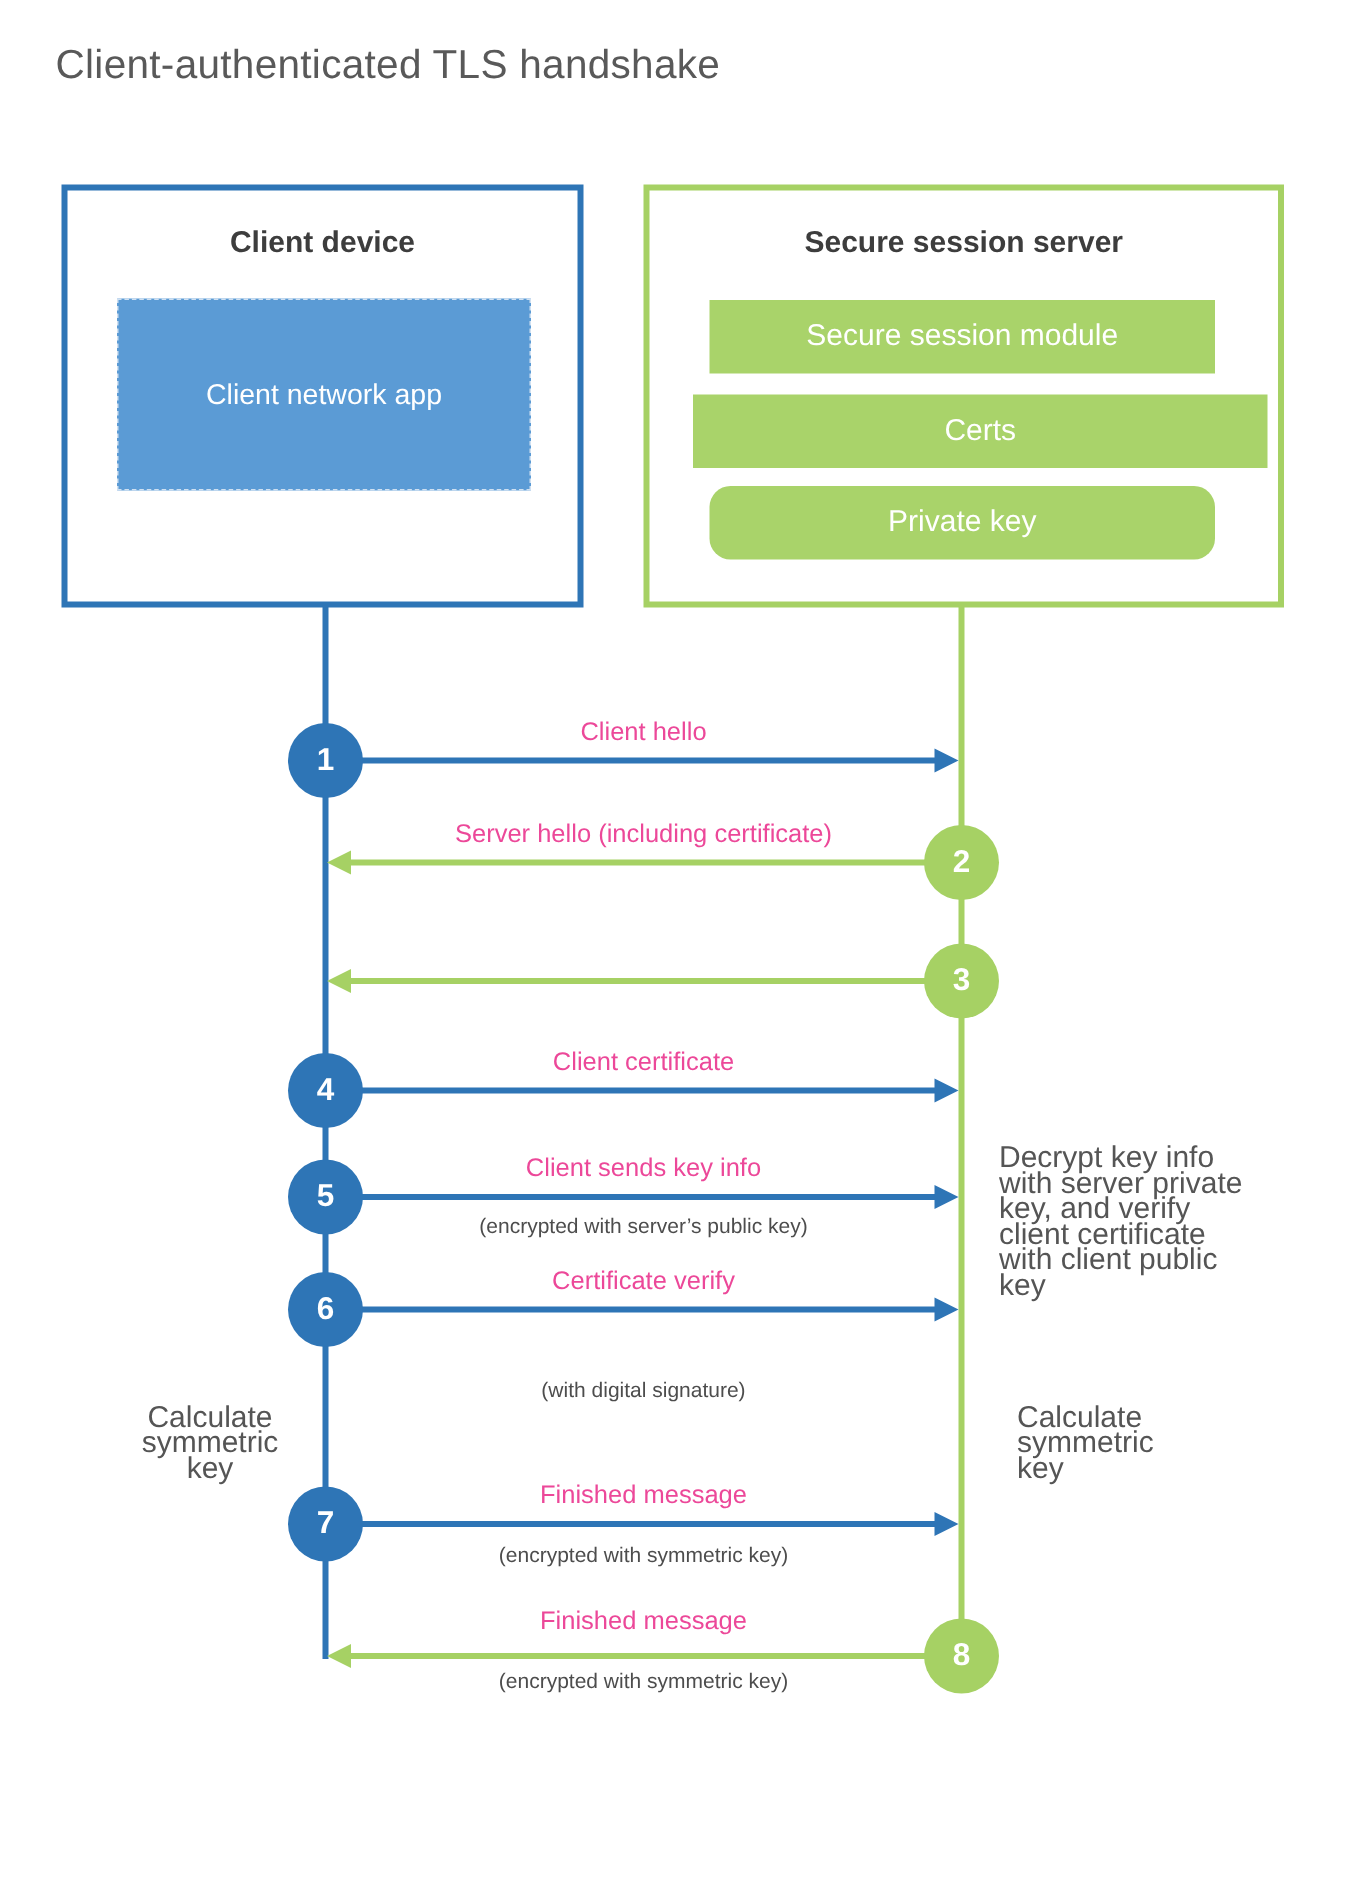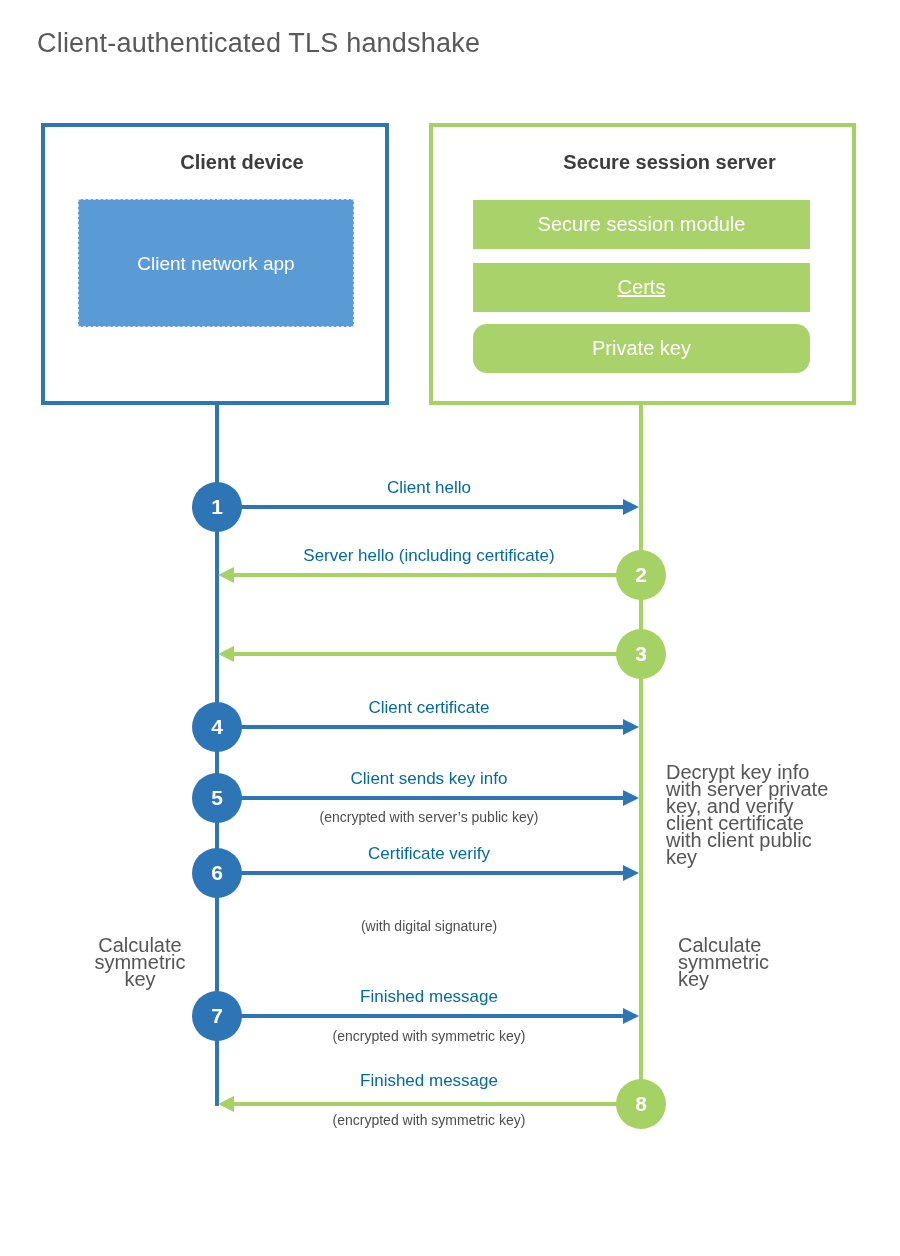--- a/index.html
+++ b/index.html
@@ -7,21 +7,21 @@
     position:relative;width:900px;height:1256px;background:#ffffff;
     font-family:"Liberation Sans","DejaVu Sans",sans-serif;overflow:hidden;
   }
   .abs{position:absolute;box-sizing:border-box;}
   
   .page-title{left:37px;top:28px;font-size:27px;color:#595959;letter-spacing:.2px;}
   
   .actor-box{border:4px solid;background:#fff;}
   .actor-box.blue{border-color:#2e75b6;}
   .actor-box.green{border-color:#a6d164;}
-  .actor-title{width:100%;text-align:center;font-size:20px;font-weight:bold;color:#3d3d3d;padding-left:27px;}
+  .actor-title{width:100%;text-align:center;font-size:20px;font-weight:bold;color:#3d3d3d;}
   .app-box{
     background:#5b9bd5;border:1px dashed #cfe0f1;
     display:flex;align-items:center;justify-content:center;
   }
   .app-box .app-text{width:170px;text-align:center;color:#ffffff;font-size:19px;line-height:27px;}
   .module-bar{
     background:#a9d36a;display:flex;align-items:center;justify-content:center;
     color:#ffffff;font-size:20px;
   }
   
@@ -43,21 +43,21 @@
     content:"";position:absolute;right:-15px;top:-6px;width:0;height:0;
     border-top:8px solid transparent;border-bottom:8px solid transparent;
     border-left:16px solid #2e75b6;
   }
   .msg-arrow.left::before{
     content:"";position:absolute;left:-15px;top:-6px;width:0;height:0;
     border-top:8px solid transparent;border-bottom:8px solid transparent;
     border-right:16px solid #a6d164;
   }
   
-  .msg-label{left:219px;width:420px;text-align:center;font-size:17px;color:#0369a1;}
+  .msg-label{left:219px;width:420px;text-align:center;font-size:17px;color:#ec4899;}
   .msg-sublabel{left:219px;width:420px;text-align:center;font-size:14px;color:#4d4d4d;}
   .side-note{font-size:20px;line-height:17px;color:#555555;}
 </style>
 </head>
 <body>
 
 <div id="canvas">
 
   <div class="abs page-title">Client-authenticated TLS handshake</div>
 
@@ -65,21 +65,21 @@
     <div class="actor-title" style="margin-top:24px;">Client device</div>
   </div>
   <div class="abs app-box" style="left:78px;top:199px;width:276px;height:128px;">
     <div class="app-text">Client network app</div>
   </div>
 
   <div class="abs actor-box green" style="left:429px;top:123px;width:427px;height:282px;">
     <div class="actor-title" style="margin-top:24px;">Secure session server</div>
   </div>
   <div class="abs module-bar" style="left:473px;top:200px;width:337px;height:49px;">Secure session module</div>
-  <div class="abs module-bar" style="left:473px;top:263px;width:337px;height:49px;text-decoration:underline;">Certs</div>
+  <div class="abs module-bar" style="left:462px;top:263px;width:383px;height:49px;">Certs</div>
   <div class="abs module-bar" style="left:473px;top:324px;width:337px;height:49px;border-radius:14px;">Private key</div>
 
   <div class="abs lifeline blue" style="left:215px;top:404px;height:702px;"></div>
   <div class="abs lifeline green" style="left:639px;top:404px;height:700px;"></div>
 
   <div class="abs msg-label" style="top:478px;">Client hello</div>
   <div class="abs msg-arrow blue right" style="left:217px;top:505px;width:407px;"></div>
   <div class="abs step-circle blue" style="left:192px;top:482px;">1</div>
 
   <div class="abs msg-label" style="top:546px;">Server hello (including certificate)</div>

